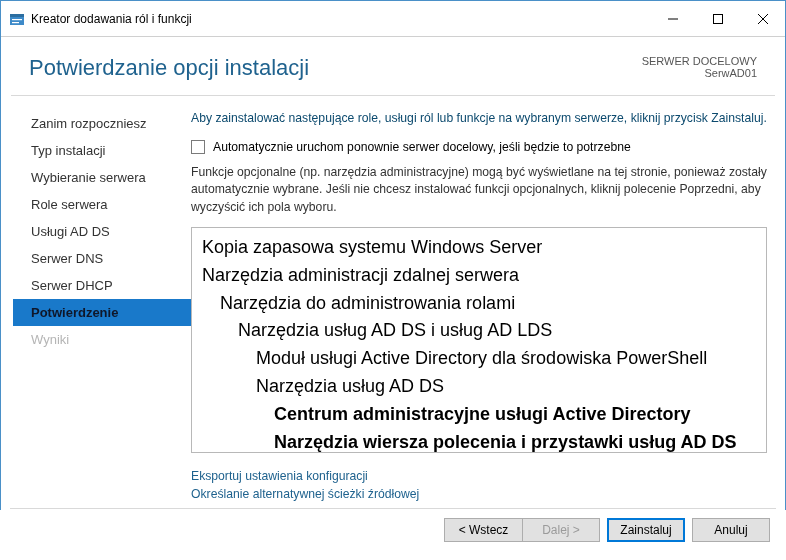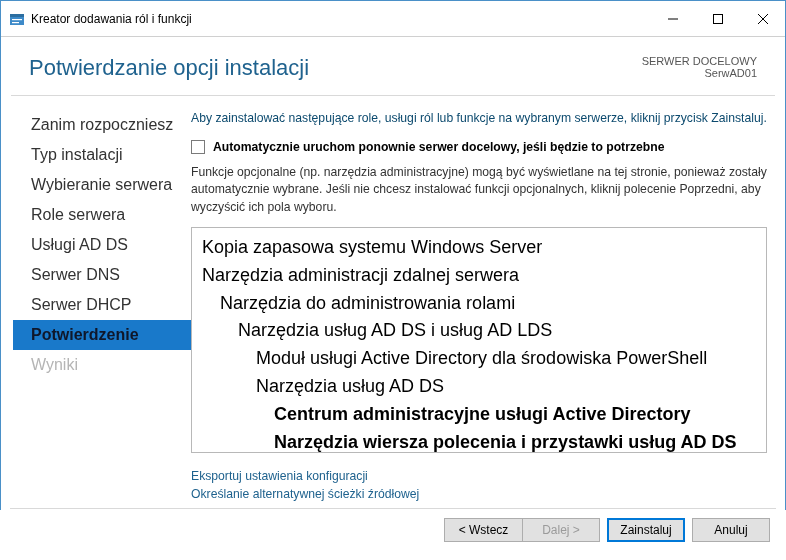--- a/index.html
+++ b/index.html
@@ -59,21 +59,21 @@
     display: flex;
     padding: 14px 0 0 0;
     height: calc(100% - 30px - 70px - 50px);
   }
   .sidebar {
     width: 190px;
     padding: 0 0 0 12px;
   }
   .nav-item {
     padding: 6px 10px 6px 18px;
-    font-size: 16px;
+    font-size: 13px;
     color: #333;
     cursor: pointer;
     white-space: nowrap;
   }
   .nav-item.selected {
     background: #1979ca;
     color: #0f172a;
     font-weight: bold;
   }
   .nav-item.disabled {
@@ -91,21 +91,20 @@
     color: #0c4a6e;
     line-height: 1.45;
     margin-bottom: 12px;
   }
   .main .checkbox-row {
     display: flex;
     align-items: center;
     gap: 8px;
     margin-bottom: 10px;
     font-size: 12.2px;
-    font-weight: bold;
   }
   .main .checkbox {
     width: 14px; height: 14px;
     border: 1px solid #7a7a7a;
     background: #fff;
   }
   .main .note {
     font-size: 12.2px;
     color: #333;
     line-height: 1.45;

